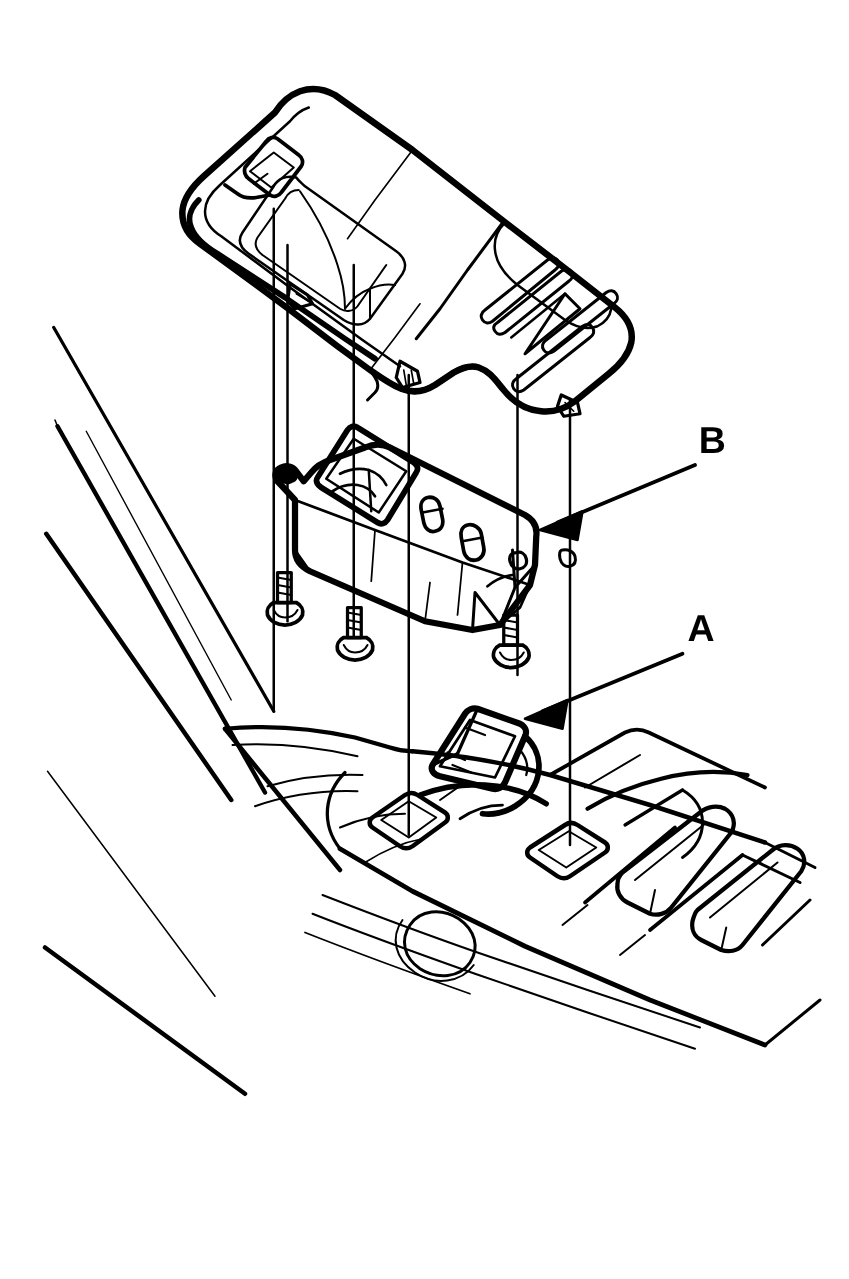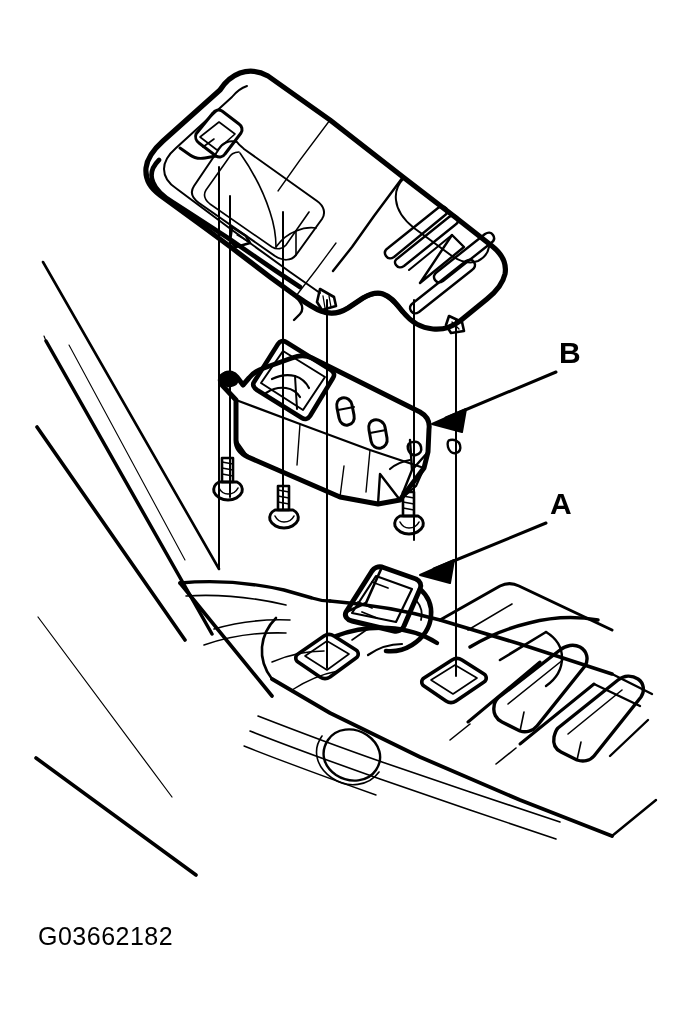--- a/index.html
+++ b/index.html
@@ -381,15 +381,14 @@
         <path d="M 420 575 L 454 560 L 450 583 Z" stroke-width="2.0" fill="#000000"></path>
       </g>
 
     </g>
   </svg>
 
   <div class="callout-text" id="callout-label-b">B</div>
 
   <div class="callout-text" id="callout-label-a">A</div>
 
-  <div id="figure-caption">G03662182</div>
 
 </div>
 
 </body></html>

